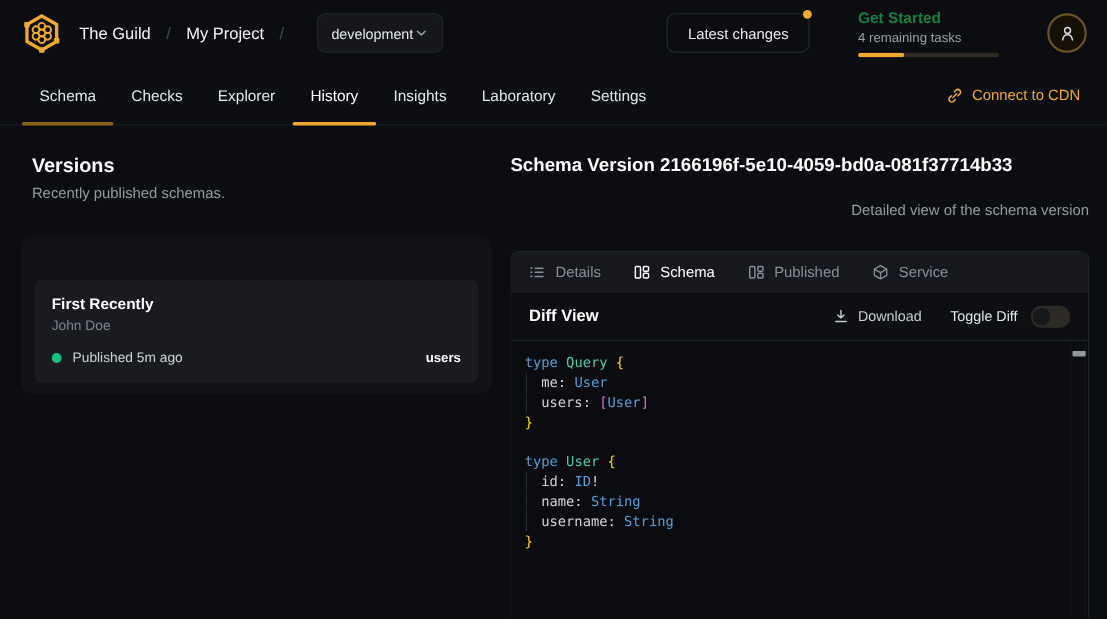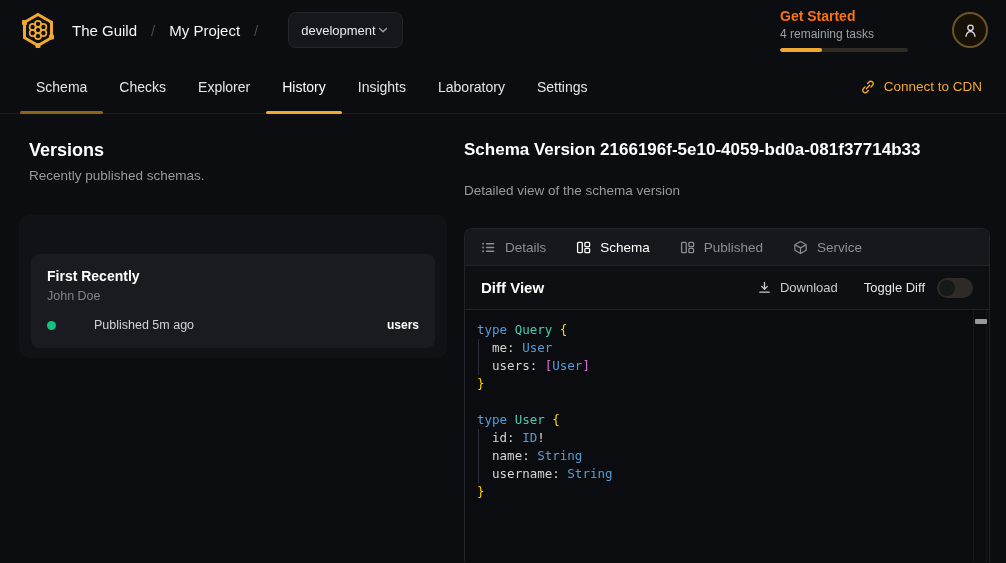--- a/index.html
+++ b/index.html
@@ -31,21 +31,21 @@
   .chev { color:#9aa0a6; }
   .topbar-right { margin-left:auto; display:flex; align-items:center; gap:44px; }
   .latest-btn {
     position:relative; height:36px; background:transparent; color:#e8eaed;
     border:1px solid #272b31; border-radius:8px; padding:0 18px;
     font-size:13.5px; font-family:inherit; cursor:pointer;
   }
   .latest-dot { position:absolute; top:-4px; right:-3px; width:8px; height:8px;
     border-radius:50%; background:var(--accent); }
   .get-started { cursor:pointer; min-width:128px; }
-  .gs-title { font-size:14px; font-weight:600; color:#f97316; }
+  .gs-title { font-size:14px; font-weight:600; color:#15803d; }
   .gs-sub { font-size:12px; color:#9aa0a6; margin-top:3px; }
   .gs-track { margin-top:7px; width:100%; height:4px; border-radius:2px; background:#2e2b23; overflow:hidden; }
   .gs-fill { height:100%; border-radius:2px; background:var(--accent); width:33%; }
   .avatar {
     width:36px; height:36px; border-radius:50%; background:#161007;
     border:2px solid #6b5520; display:flex; align-items:center; justify-content:center;
     color:#d8dadd; cursor:pointer;
   }
 
   
@@ -66,26 +66,26 @@
   .left-col { width:464px; flex-shrink:0; padding:26px 17px 0 24px; }
   .panel-title { font-size:18px; font-weight:700; color:#fff; }
   .panel-sub { font-size:13.5px; color:#969ba1; margin-top:7px; }
   .versions-card { margin-top:32px; margin-left:-5px; background:#101217;
     border-radius:10px; padding:39px 12px 10px 12px; }
   .version-item { background:#1a1b21; border-radius:8px; padding:14px 16px 16px 16px; cursor:pointer; }
   .vi-name { font-size:14px; font-weight:700; color:#fff; }
   .vi-author { font-size:12.5px; color:#7f848a; margin-top:5px; }
   .vi-row { display:flex; align-items:center; margin-top:15px; }
   .vi-dot { width:9px; height:9px; border-radius:50%; background:var(--success); margin-right:10px; }
-  .vi-status { font-size:12.5px; color:#cfd2d6;margin-left:28px; }
+  .vi-status { font-size:12.5px; color:#cfd2d6; }
   .vi-service { margin-left:auto; font-size:12px; font-weight:700; color:#fff; }
 
   .right-col { flex:1; margin-right:16px; padding-top:26px; display:flex; flex-direction:column;gap:16px; }
   .detail-title { font-size:17px; font-weight:700; color:#fff; }
-  .detail-sub { font-size:13.5px; color:#969ba1; margin-top:7px; }
+  .detail-sub { font-size:13.5px; color:#969ba1; margin-top:7px;text-align:right; }
   .detail-box { margin-top:14px; flex:1; border:1px solid #20232a; border-bottom:none;
     border-radius:8px 8px 0 0; display:flex; flex-direction:column; overflow:hidden; }
   .detail-tabs { height:37px; background:#16181d; display:flex; align-items:center;
     gap:30px; padding:0 16px; border-bottom:1px solid #20232a; }
   .dtab { display:flex; align-items:flex-start; gap:9px; font-size:13.5px;
     color:#8a8f95; cursor:pointer; }
   .dtab.active { color:#ffffff; }
   .diff-bar { height:44px; background:#0d0f13; display:flex; align-items:center;
     padding:0 16px; border-bottom:1px solid #20232a; }
   .diff-title { font-size:15px; font-weight:700; color:#fff; }
@@ -146,20 +146,24 @@
   <div class="target-select">
     <span>development</span>
     <span class="chev">
       <svg viewBox="0 0 16 16" width="14" height="14" fill="none" stroke="currentColor" stroke-width="1.6" stroke-linecap="round" stroke-linejoin="round">
           <path d="M4 6.2 8 10l4-3.8"></path>
         </svg>
     </span>
   </div>
 
   <div class="topbar-right">
+    <button class="latest-btn">
+      <span>Latest changes</span>
+      <span class="latest-dot"></span>
+    </button>
     <div class="get-started">
       <div class="gs-title">Get Started</div>
       <div class="gs-sub">4 remaining tasks</div>
       <div class="gs-track">
         <div class="gs-fill" id="gs-fill" style="width: 33%;"></div>
       </div>
     </div>
     <div class="avatar">
       <span>
         <svg viewBox="0 0 16 16" width="17" height="17" fill="none" stroke="currentColor" stroke-width="1.3" stroke-linecap="round">

